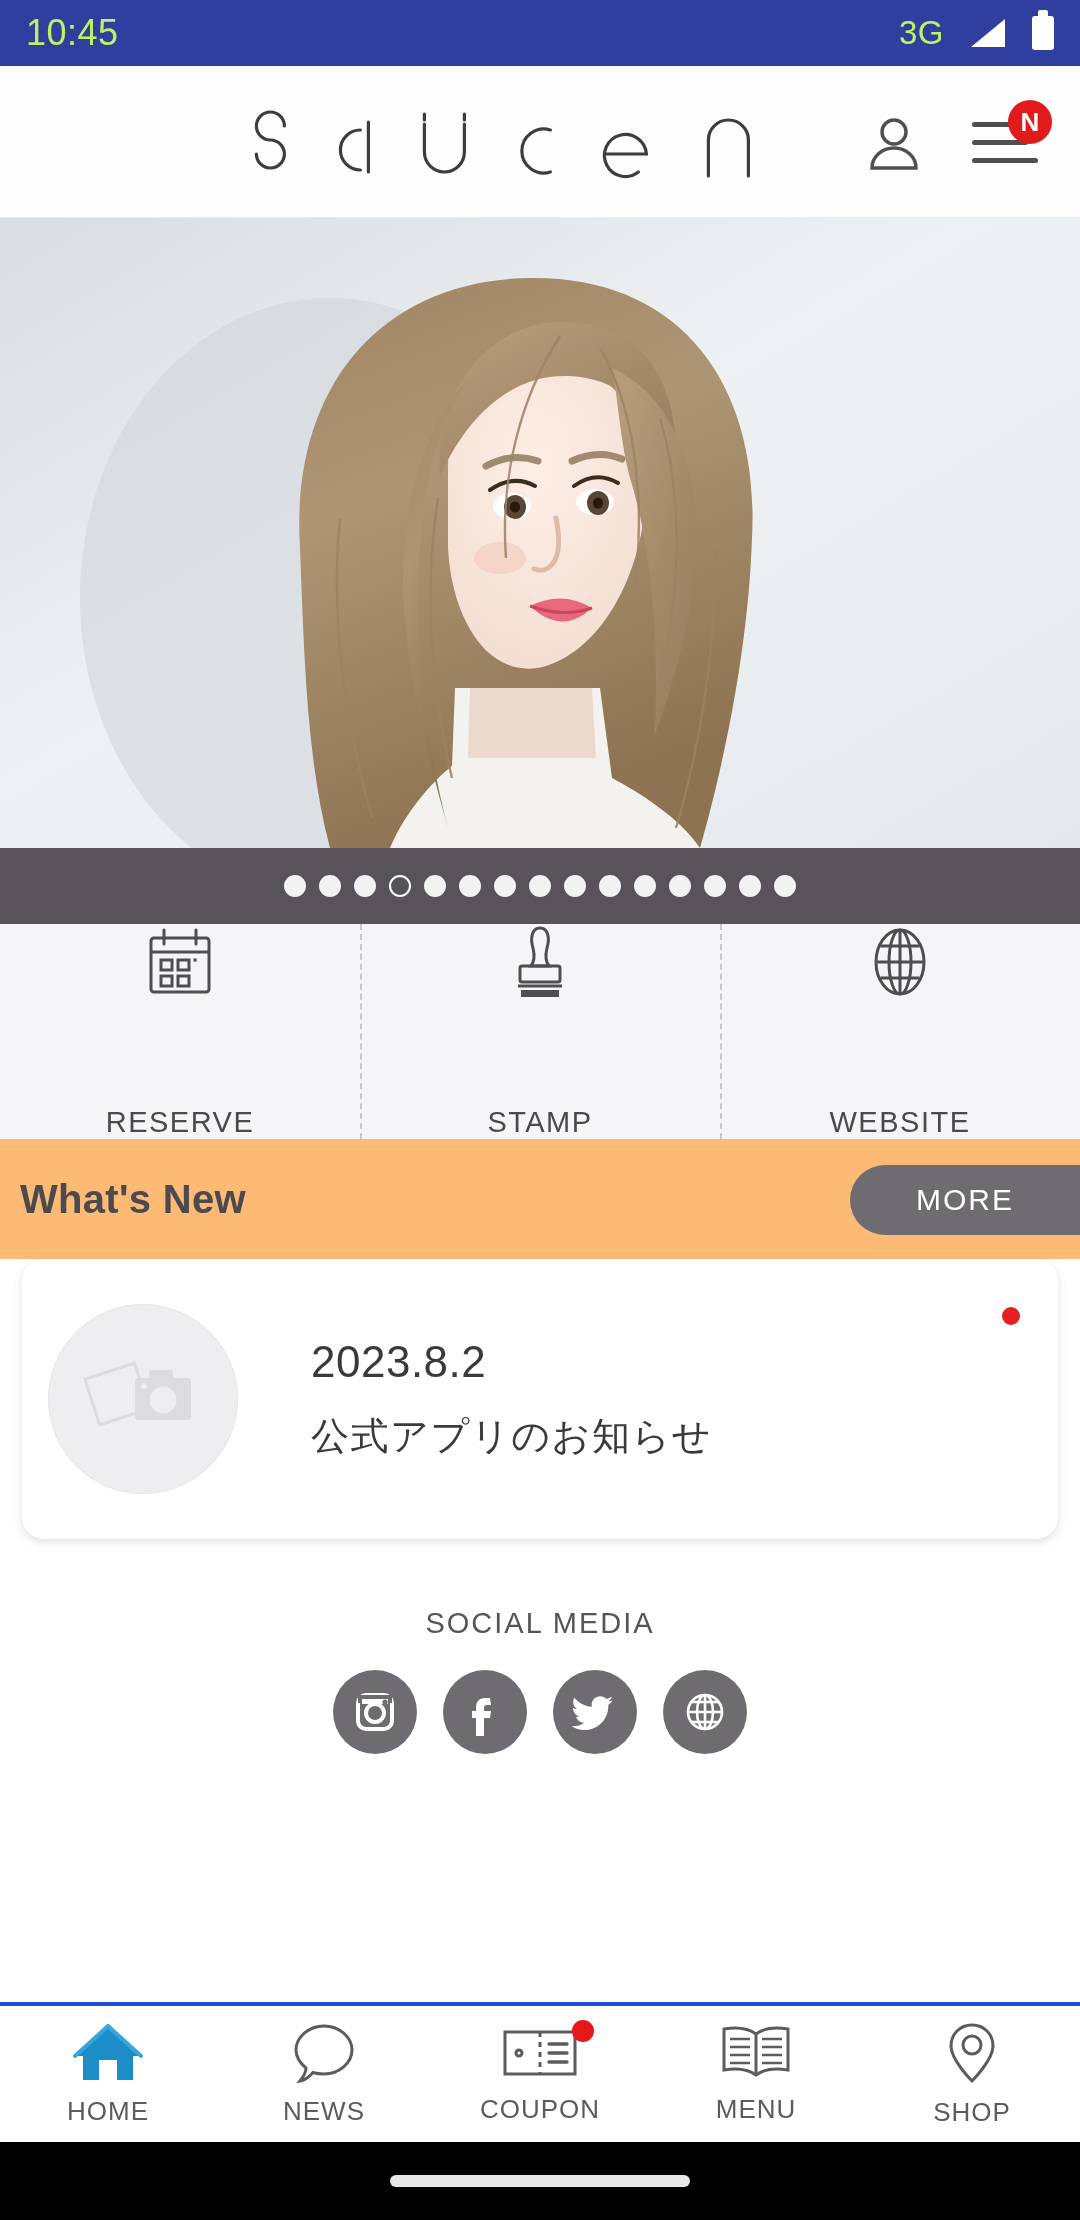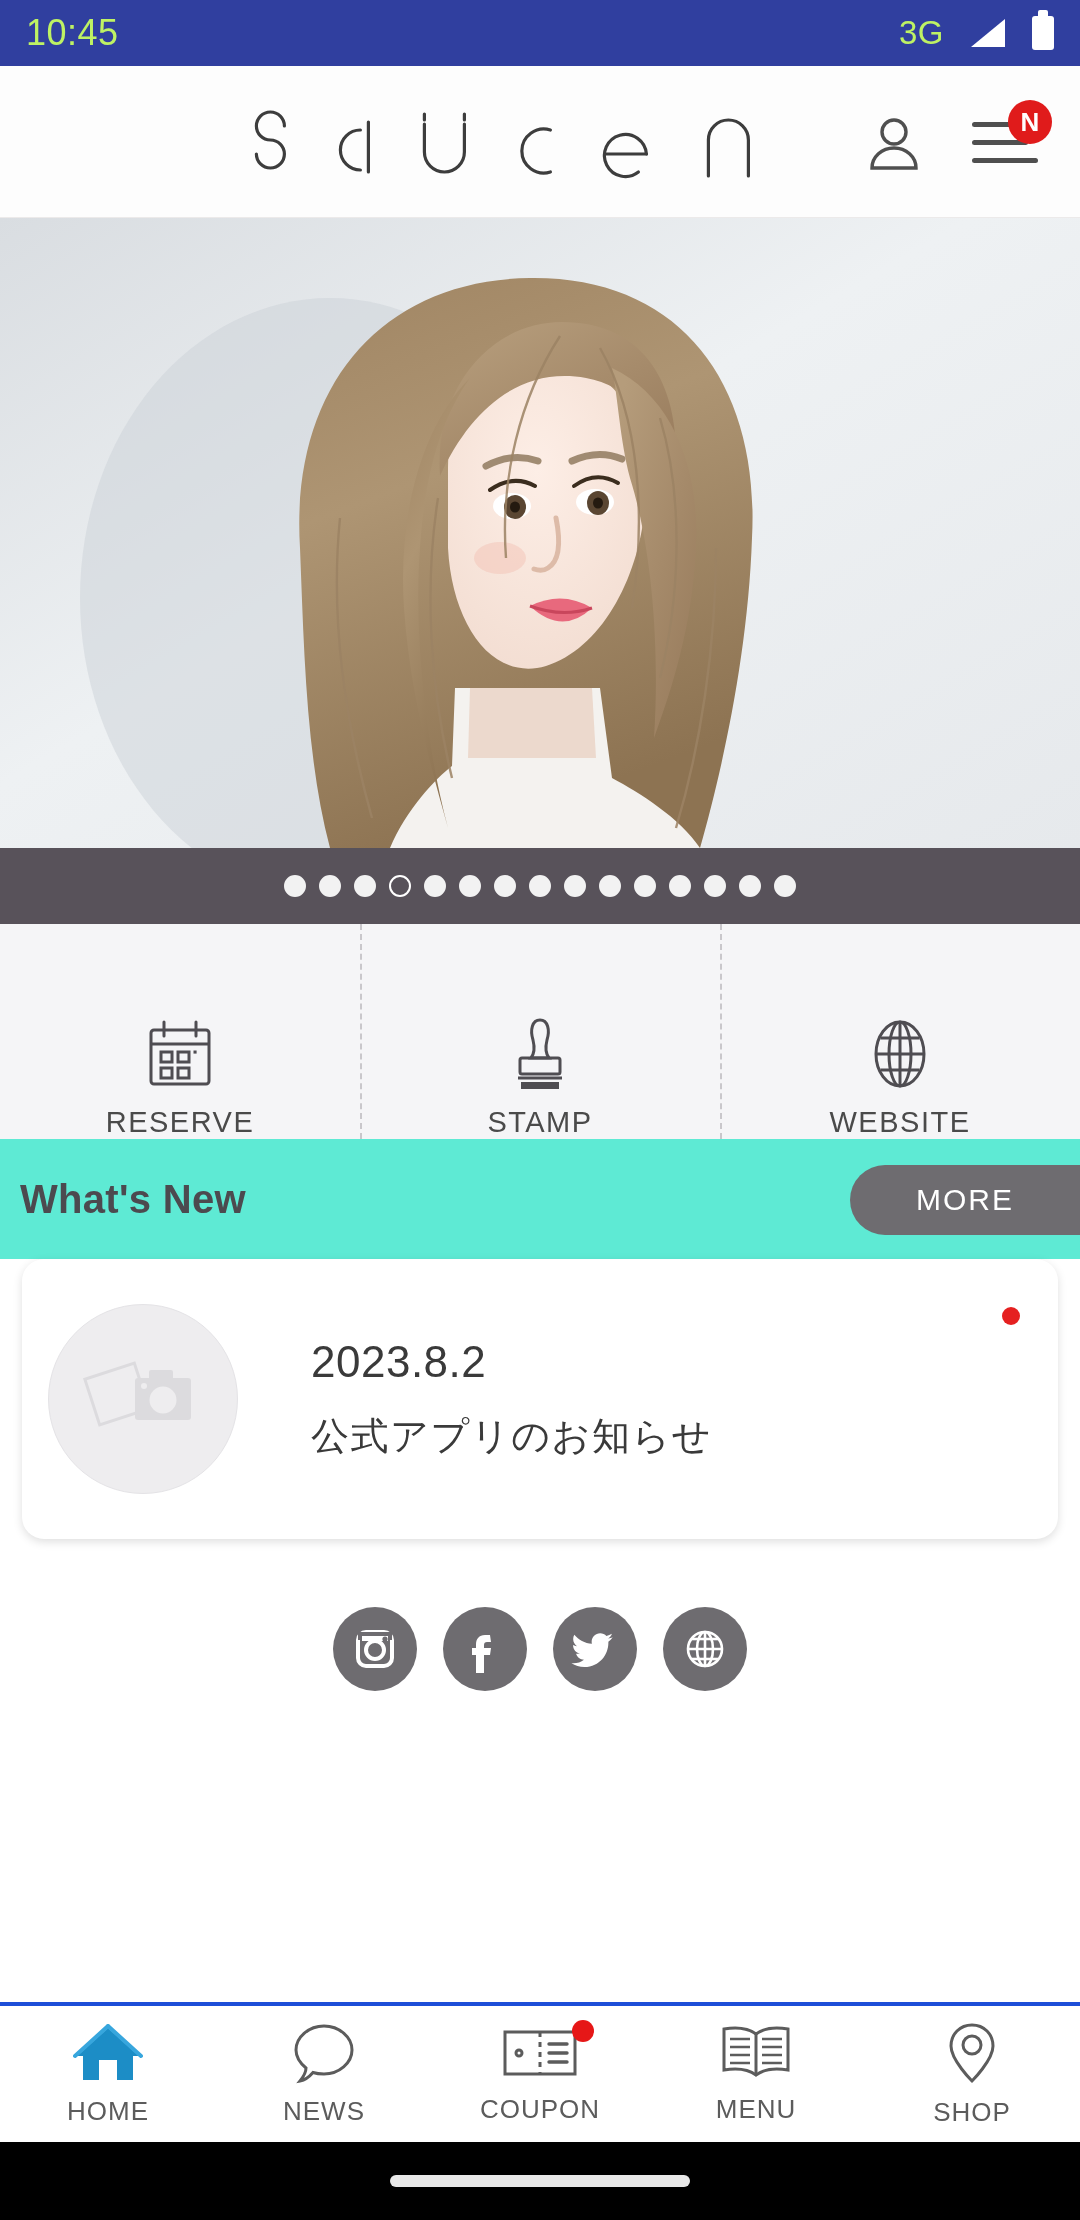--- a/index.html
+++ b/index.html
@@ -75,34 +75,34 @@
   }
   .dot.hollow { background:transparent; border:2.5px solid #ffffff; }
 
   
   .quick {
     height:215px; background:#f5f5f7;
     display:flex; align-items:stretch;
   }
   .quick-item {
     flex:1; display:flex; flex-direction:column;
-    align-items:center; justify-content:flex-end; gap:14px;
+    align-items:center; justify-content:space-between; gap:14px;
     position:relative;
   }
   .quick-item + .quick-item::before {
     content:""; position:absolute; left:0; top:0; bottom:0;
     border-left:2px dashed #c9c7cb;
   }
   .quick-label {
     font-size:29px; color:#4a4a4a; letter-spacing:1.5px;
   }
 
   
   .wn-head {
-    height:120px; position:relative; background:#5eead4;
+    height:120px; position:relative; background:#fdba74;
     display:flex; align-items:center;
   }
   .wn-title {
     font-size:40px; font-weight:bold; color:#4c4a4f;
     margin-left:20px; letter-spacing:.3px;
   }
   .more-btn {
     position:absolute; right:0; top:26px;
     height:70px; min-width:230px;
     background:#6e6c70; color:#ffffff;
@@ -388,20 +388,21 @@
     </div>
     <div class="news-text">
       <div class="news-date">2023.8.2</div>
       <div class="news-title">公式アプリのお知らせ</div>
     </div>
     <span class="news-dot"></span>
   </div>
 </div>
 
 <div class="social">
+  <div class="social-title">SOCIAL MEDIA</div>
   <div class="social-row">
 
     <span class="social-circle">
       <svg width="48" height="48" viewBox="0 0 48 48">
         <rect x="7" y="7" width="34" height="34" rx="8" fill="none" stroke="#fff" stroke-width="4"></rect>
         <circle cx="24" cy="25" r="9" fill="none" stroke="#fff" stroke-width="4"></circle>
         <rect x="7" y="7" width="34" height="8" fill="#6e6c70"></rect>
         <rect x="11" y="11" width="26" height="5" fill="#fff"></rect>
         <circle cx="34" cy="14" r="2.6" fill="#6e6c70"></circle>
       </svg>

